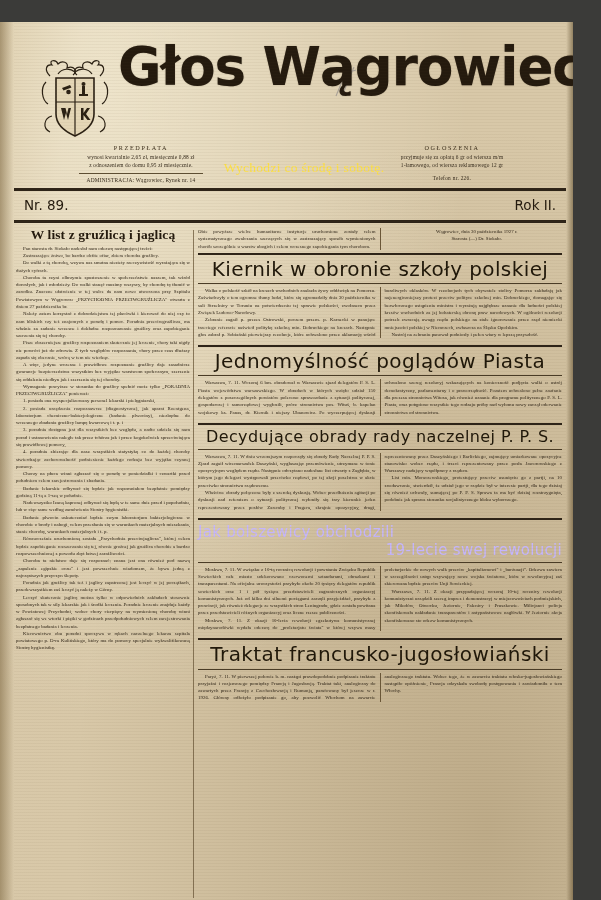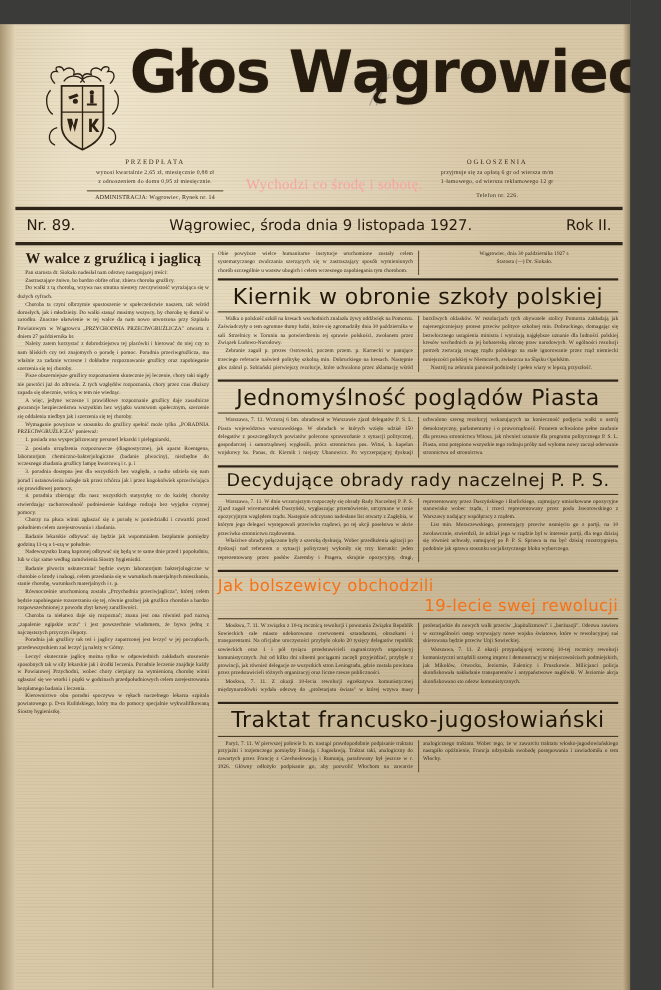--- a/index.html
+++ b/index.html
@@ -43,21 +43,21 @@
   .meta-right{position:absolute;right:24px;top:0;width:180px;text-align:center;}
   .meta-center{position:absolute;left:200px;top:16px;width:180px;text-align:center;}
   .meta-head{font-size:6.2px;letter-spacing:1.6px;font-variant:small-caps;
     text-transform:uppercase;color:#3a2d1a;margin-bottom:2px;}
   .meta-line{font-size:5.3px;line-height:1.6;color:#33281a;letter-spacing:.2px;}
   .meta-rule{width:124px;height:1px;background:#5d4e33;margin:3px auto 3px;}
   .meta-admin{font-size:5.4px;color:#33281a;letter-spacing:.2px;}
   .meta-tel{font-size:5.3px;color:#33281a;margin-top:5px;letter-spacing:.3px;}
   .subtitle{
     font-family:"Liberation Serif", serif;
-    font-size:13.5px;color:#fca5a5;letter-spacing:.3px;white-space:nowrap;}
+    font-size:13.5px;color:#fde047;letter-spacing:.3px;white-space:nowrap;}
 
   
   .rule-thick{height:3px;background:#2e2418;margin:0 0 0 0;}
   .issue-bar{display:flex;align-items:flex-end;justify-content:space-between;
     padding:6px 10px 7px 10px;
     font-family:"DejaVu Sans", sans-serif;font-size:13.5px;color:#241a0e;}
   .issue-no{font-weight:normal;}
   .issue-mid{flex:1;text-align:center;}
   .issue-year{font-weight:normal;}
 
@@ -84,21 +84,21 @@
   .body{font-family:"Liberation Serif", serif;
     font-size:4.85px;line-height:1.5;text-align:justify;color:#2b2114;
     letter-spacing:.05px;}
   .body p{margin:0;text-indent:7px;}
   .body p.noind{text-indent:0;}
   .twocol{column-count:2;column-gap:9px;column-rule:1px solid #6a5738;}
   .center{text-align:center;text-indent:0;}
 
   .sec{margin-top:7px;}
   .sub-sans{font-family:"DejaVu Sans", sans-serif;font-size:15px;
-    text-align:right;color:#f97316;letter-spacing:.3px;}
+    text-align:right;color:#c4b5fd;letter-spacing:.3px;}
   .sub-left{text-align:left;}
   .grain{position:absolute;inset:0;pointer-events:none;opacity:.1;
     background-image:repeating-linear-gradient(0deg, rgba(90,70,40,.5) 0 1px, rgba(0,0,0,0) 1px 3px);}
   .pencil{position:absolute;left:318px;top:42px;width:30px;height:34px;opacity:.45;}
 </style>
 </head>
 <body>
 
 <div id="page">
   <div class="scan-bg"></div>
@@ -156,30 +156,29 @@
           <div class="meta-line">przyjmuje się za opłatą 6 gr od wiersza m/m</div>
           <div class="meta-line">1-łamowego, od wiersza reklamowego 12 gr</div>
           <div class="meta-tel">Telefon nr. 226.</div>
         </div>
       </div>
     </div>
 
     <div class="rule-thick"></div>
     <div class="issue-bar">
       <div class="issue-no">Nr. 89.</div>
-      <div class="issue-mid">Wągrowiec, środa dnia 9 listopada 1927.</div>
       <div class="issue-year">Rok II.</div>
     </div>
     <div class="rule-thick"></div>
 
     <div class="content">
       <div class="vline"></div>
 
       <div class="col colA">
-        <div class="art-title-serif">W walce z gruźlicą i jaglicą</div>
+        <div class="art-title-serif">W list z gruźlicą i jaglicą</div>
         <div class="body">
           <p>Pan starosta dr. Siokało nadesłał nam odezwę następującej treści:</p>
           <p>Zastraszające żniwo, bo bardzo obfite ofiar, zbiera choroba gruźlicy.</p>
           <p>Do walki z tą chorobą, wzywa nas smutna niestety rzeczywistość wyrażająca się w dużych cyfrach.</p>
           <p>Choroba ta czyni olbrzymie spustoszenie w społeczeństwie naszem, tak wśród dorosłych, jak i młodzieży. Do walki stanąć musimy wszyscy, by chorobę tę tłumić w zarodku. Znaczne ułatwienie w tej walce da nam nowo utworzona przy Szpitalu Powiatowym w Wągrowcu „PRZYCHODNIA PRZECIWGRUŹLICZA" otwarta z dniem 27 października br.</p>
           <p>Należy zatem korzystać z dobrodziejstwa tej placówki i kierować do niej czy to nam bliskich czy też znajomych o poradę i pomoc. Poradnia przeciwgruźlicza, ma właśnie za zadanie wczesne i dokładne rozpoznawanie gruźlicy oraz zapobieganie szerzenia się tej choroby.</p>
           <p>Pisze obszerniejsze gruźlicy rozpoznaniem skutecznie jej leczenie, chory taki nigdy nie powróci już do zdrowia. Z tych względów rozpoznania, chory przez czas dłuższy zapada się obecznie, wrócą w tem nie wiedząc.</p>
           <p>A więc, jedyne wczesne i prawidłowe rozpoznanie gruźlicy daje zasadnicze gwarancje bezpieczeństwa wszystkim bez wyjątku warstwom społecznym, szerzenie się oddalenia niedbyn jak i szerzenia się tej choroby.</p>
           <p>Wymaganie powyższe w stosunku do gruźlicy spełnić może tylko „PORADNIA PRZECIWGRUŹLICZA" ponieważ:</p>
           <p>1. posiada ona wyspecjalizowany personel lekarski i pielęgniarski,</p>

